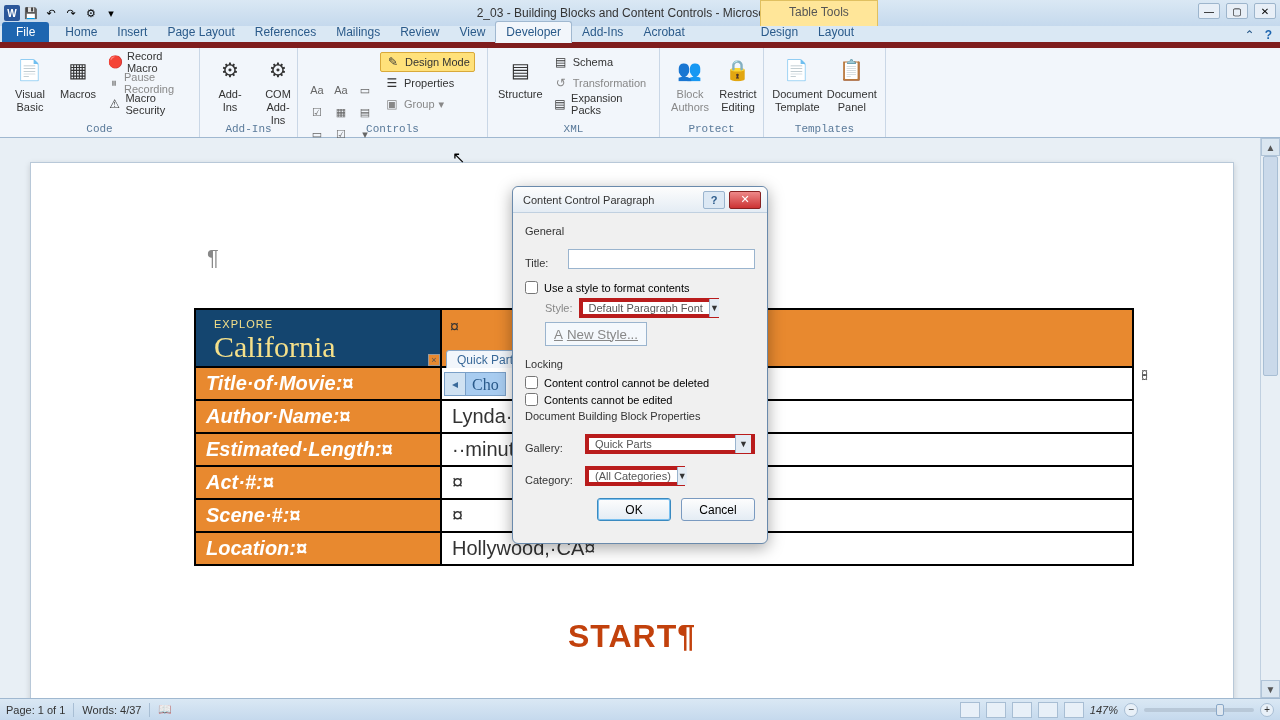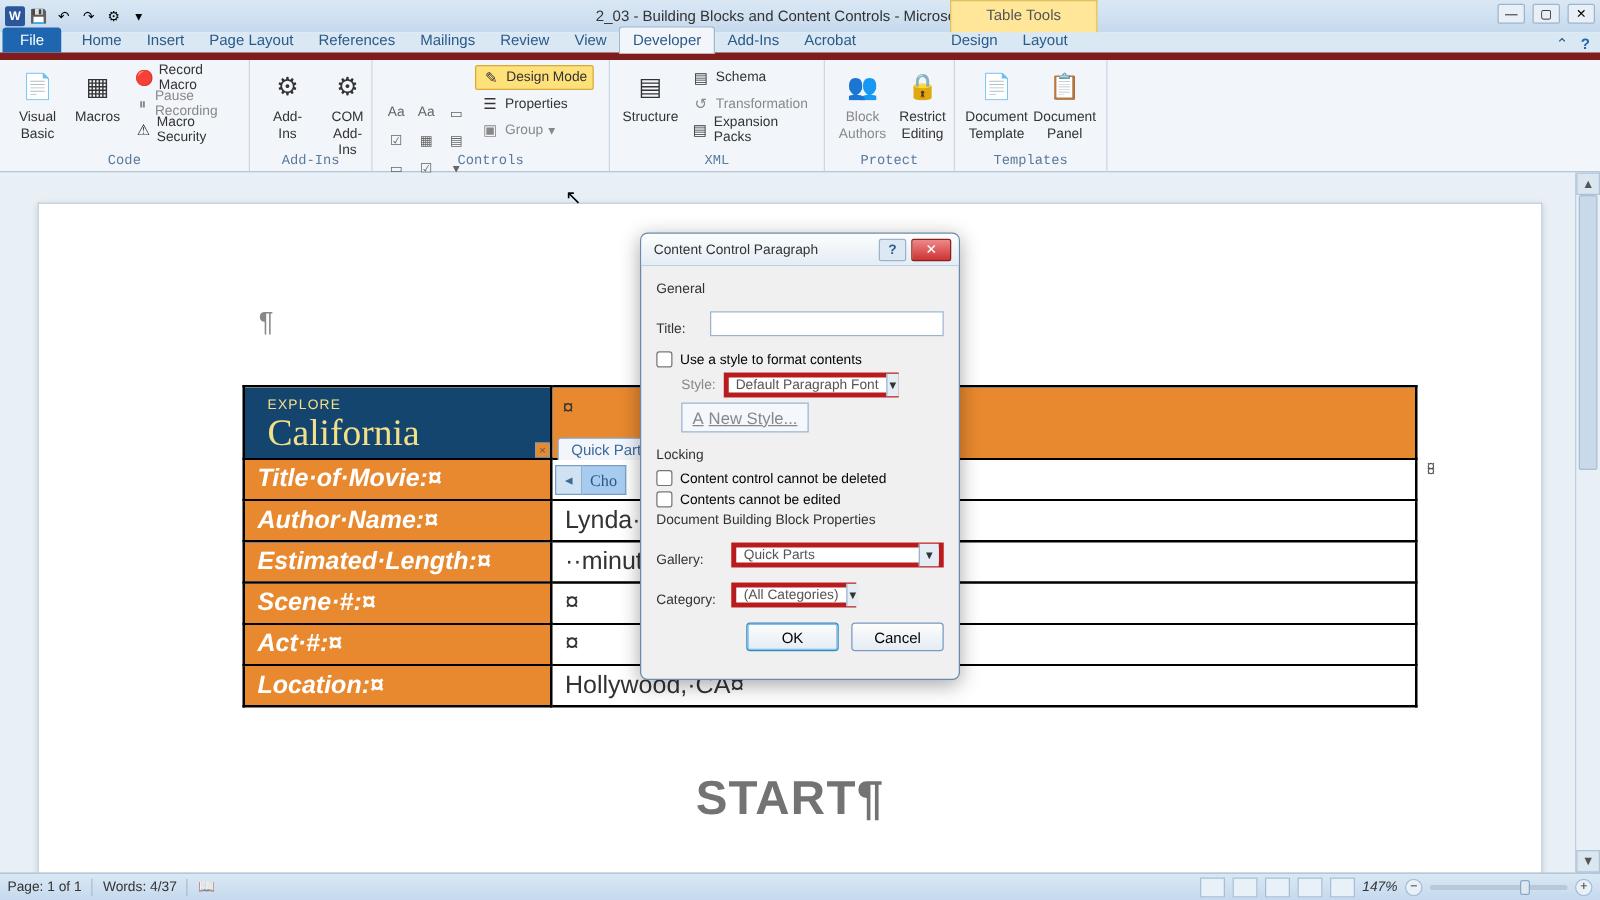--- a/index.html
+++ b/index.html
@@ -54,23 +54,23 @@
 .right-col { background: #fff; font-size: 20px; padding: 4px 10px !important; color: #333; }
 .endmark { position: absolute; right: -16px; font-size: 12px; color: #555; }
 .row-rel { position: relative; }
 
 
 .qp-container { position: relative; height: 56px; }
 .qp-close { position: absolute; left: -14px; top: 44px; width: 12px; height: 12px; background: #e8892f; border: 1px solid #999; color: #555; font-size: 9px; text-align: center; line-height: 10px; }
 .qp-tag { position: absolute; left: 4px; top: 40px; background: #f2f6fb; border: 1px solid #8aa8c8; border-radius: 3px 3px 0 0; padding: 2px 10px; font-size: 12px; color: #3a6a9a; }
 .qp-field { position: absolute; left: 4px; top: 60px; display: flex; align-items: center; }
 .qp-arrow { width: 22px; height: 24px; background: #d0e2f2; border: 1px solid #7aa0c8; display: flex; align-items: center; justify-content: center; color: #3a6a9a; font-size: 12px; }
-.qp-cho { background: #a8ccf0; border: 1px solid #7aa0c8; border-left: none; font-family: Georgia, serif; font-size: 13px; color: #2a5a8a; padding: 0 6px; height: 24px; line-height: 24px; }
-
-.start-text { position: absolute; left: 50%; top: 455px; transform: translateX(-50%); font-size: 38px; font-weight: 900; color: #737373; letter-spacing: 1px; }
+.qp-cho { background: #a8ccf0; border: 1px solid #7aa0c8; border-left: none; font-family: Georgia, serif; font-size: 16px; color: #2a5a8a; padding: 0 6px; height: 24px; line-height: 24px; }
+
+.start-text { position: absolute; left: 50%; top: 455px; transform: translateX(-50%); font-size: 32px; font-weight: 900; color: #c2410c; letter-spacing: 1px; }
 
 
 .dialog { position: absolute; left: 512px; top: 186px; width: 256px; background: #f0f0f0; border: 1px solid #6a8aac; border-radius: 6px; box-shadow: 0 4px 16px rgba(0,0,0,0.35); z-index: 100; font-size: 11px; }
 .dlg-title { height: 26px; background: linear-gradient(#fdfdfd, #e4ecf4); border-radius: 6px 6px 0 0; display: flex; align-items: center; padding: 0 6px 0 10px; color: #333; border-bottom: 1px solid #c0d0e0; }
 .dlg-title-text { flex: 1; }
 .dlg-help { width: 22px; height: 18px; background: #dce8f4; border: 1px solid #9ab4ce; border-radius: 2px; margin-right: 4px; display:flex; align-items:center; justify-content:center; color:#2a5a8a; font-weight:bold; }
 .dlg-close { width: 32px; height: 18px; background: linear-gradient(#e88, #c33); border: 1px solid #822; border-radius: 2px; color:#fff; display:flex; align-items:center; justify-content:center; font-size: 11px; }
 .dlg-body { padding: 8px 12px 22px; }
 .section-label { color: #333; margin: 4px 0 6px; }
 .form-row { display: flex; align-items: flex-end; margin: 12px 0; }
@@ -306,25 +306,25 @@
           </tr>
       <tr class="row-rel">
             <td class="left-col">Author·Name:¤</td>
             <td class="right-col">Lynda·W</td>
           </tr>
       <tr class="row-rel">
             <td class="left-col">Estimated·Length:¤</td>
             <td class="right-col">··minute</td>
           </tr>
       <tr class="row-rel">
+            <td class="left-col">Act·#:¤</td>
+            <td class="right-col">¤</td>
+          </tr>
+      <tr class="row-rel">
             <td class="left-col">Scene·#:¤</td>
-            <td class="right-col">¤</td>
-          </tr>
-      <tr class="row-rel">
-            <td class="left-col">Act·#:¤</td>
             <td class="right-col">¤</td>
           </tr>
       <tr class="row-rel">
             <td class="left-col">Location:¤</td>
             <td class="right-col">Hollywood,·CA¤</td>
           </tr>
     </tbody>
       </table>
 
     <div class="start-text">START¶</div>

